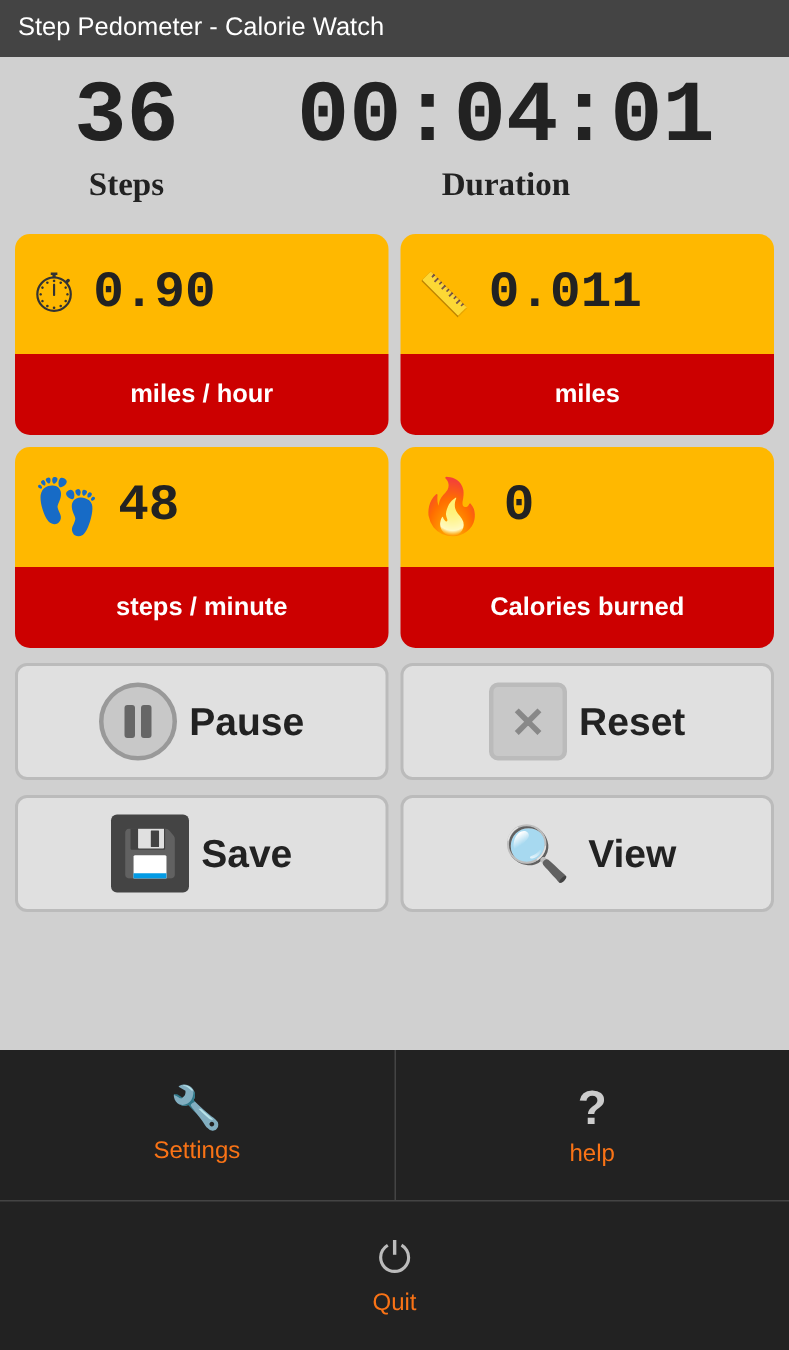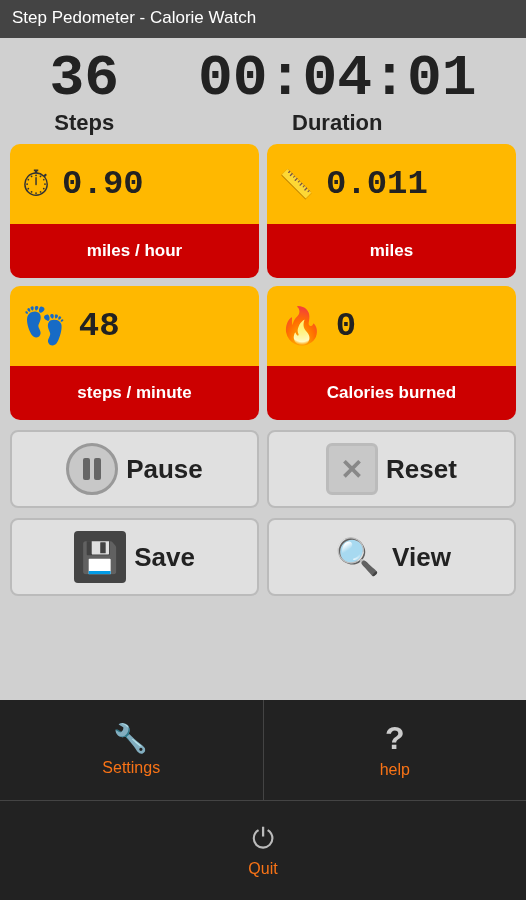--- a/index.html
+++ b/index.html
@@ -31,39 +31,40 @@
       padding: 12px 10px 8px 10px;
       display: flex;
       flex-direction: column;
       gap: 0;
     }
 
     
     #stats-row {
       display: flex;
       justify-content: space-around;
-      margin-bottom: 2px;
+      margin-bottom: 14px;
     }
     .stat-block {
       display: flex;
       flex-direction: column;
       align-items: center;
     }
     .stat-number {
       font-size: 58px;
       font-weight: bold;
       color: #222;
       font-family: 'Courier New', monospace;
       line-height: 1;
     }
     .stat-label {
       font-size: 22px;
       font-weight: bold;
       color: #222;
       margin-top: 2px;
+      font-family: Liberation Serif, serif;
     }
 
     
     .cards-row {
       display: flex;
       gap: 8px;
       margin-top: 6px;
     }
     .metric-card {
       flex: 1;

